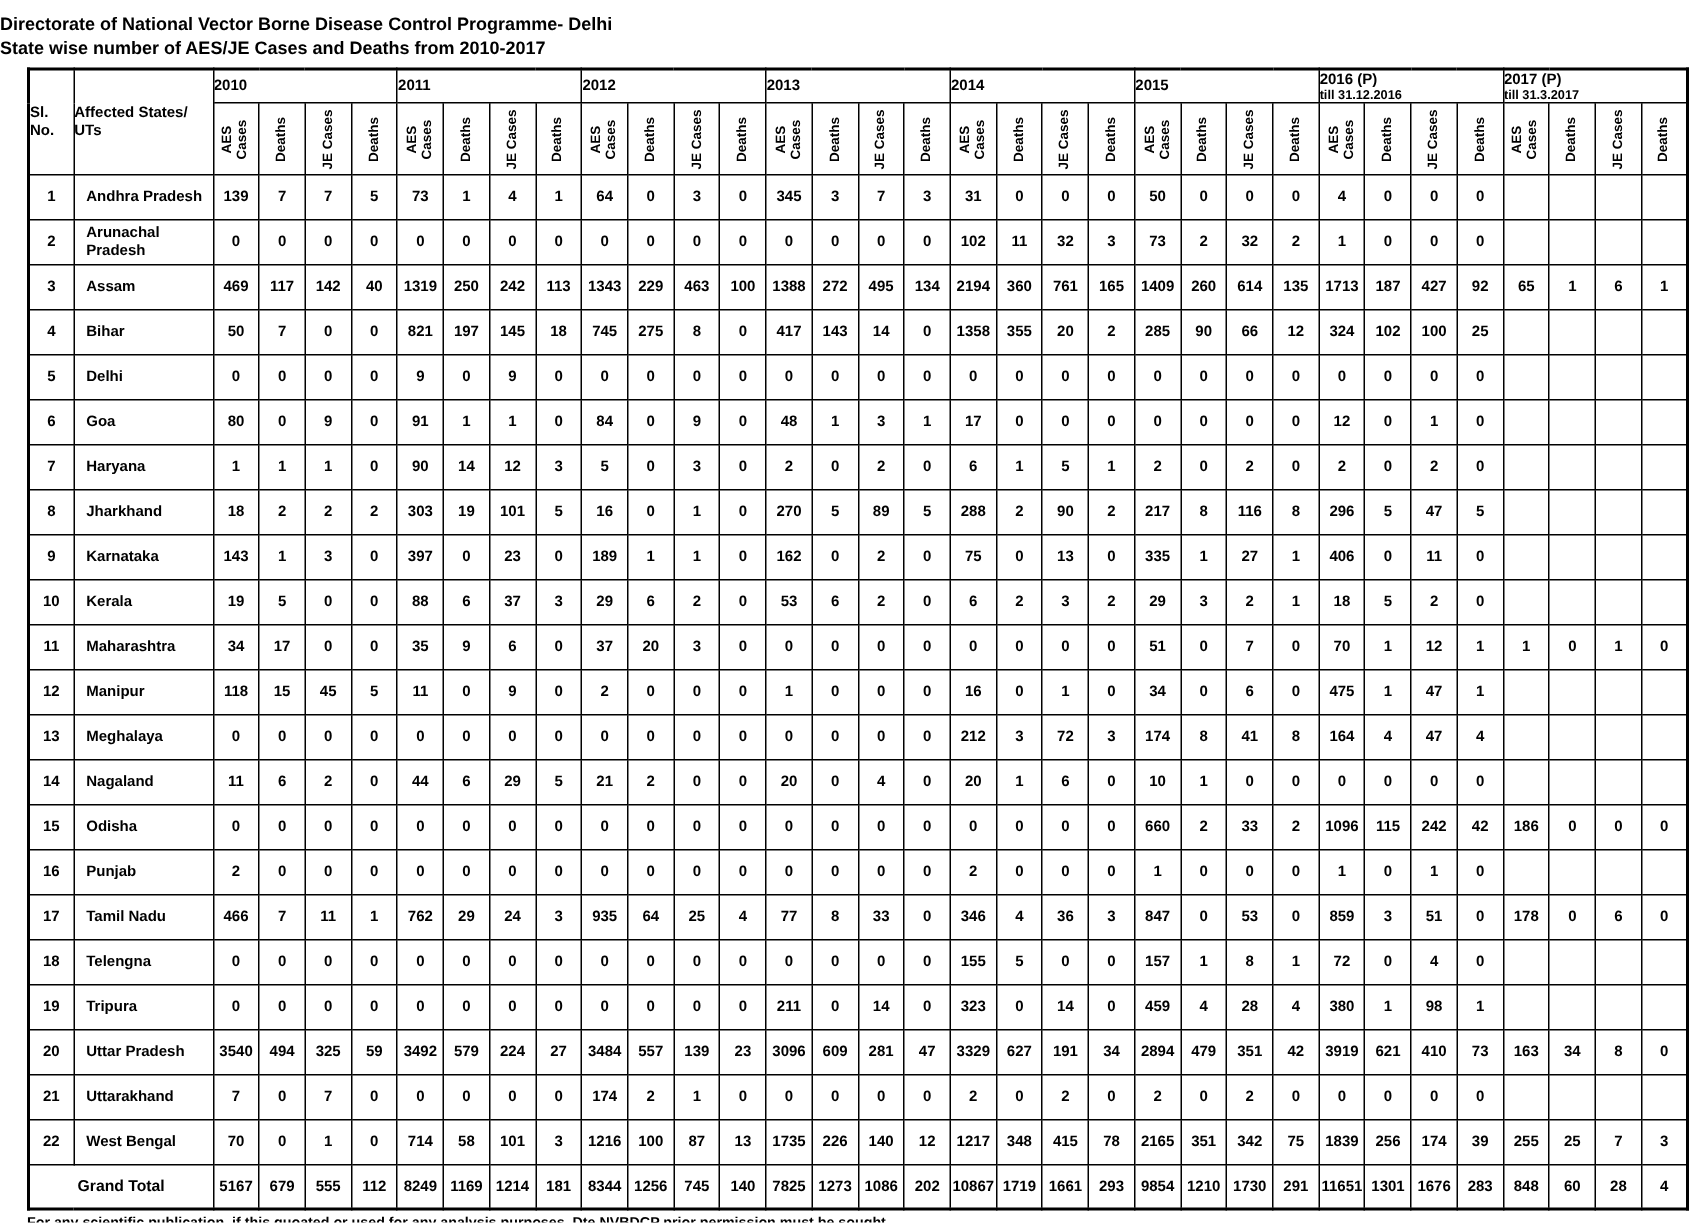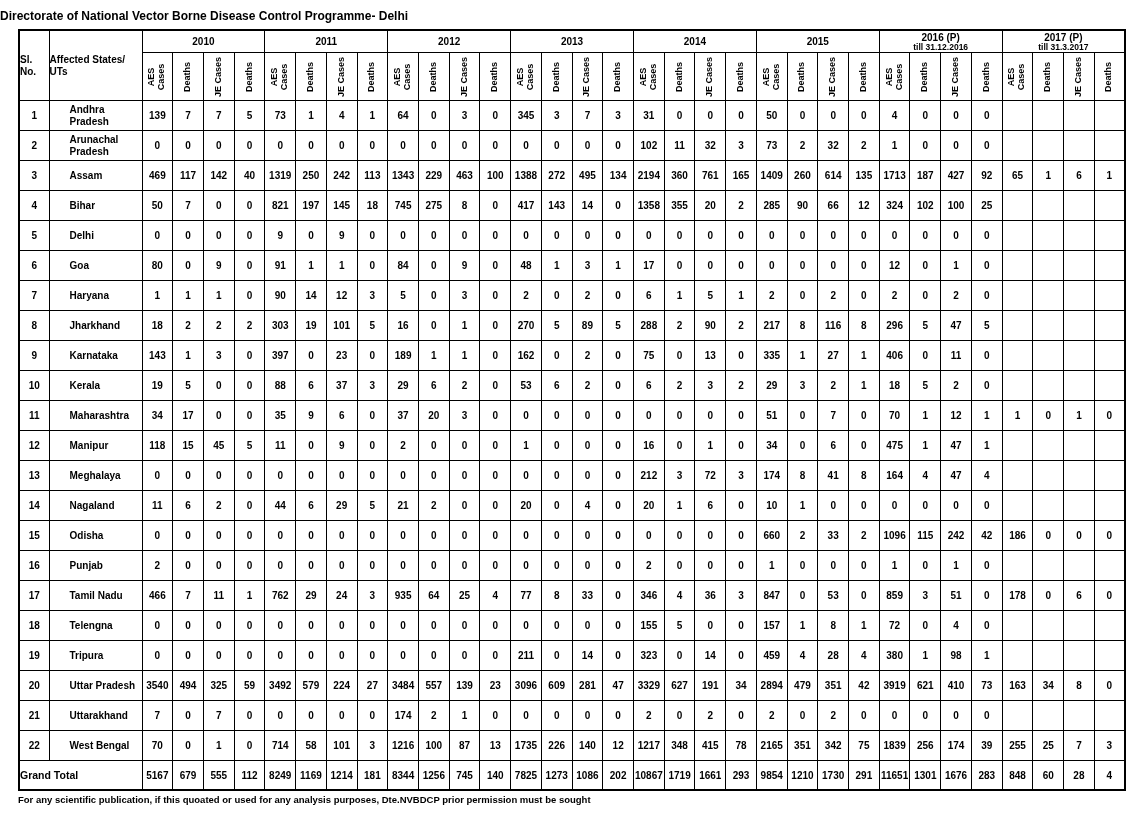--- a/index.html
+++ b/index.html
@@ -10,40 +10,41 @@
   }
   .title-block { text-align:left; margin-top:8px; font-size:12px; line-height:1.35; }
   .title-block div { white-space:nowrap; }
   table.main {
     border-collapse:collapse; table-layout:fixed;
     width:1108px; margin:5px 0 0 18px;
     border:2px solid #000;
   }
   th, td { border:1px solid #000; padding:0; font-weight:bold; overflow:hidden; }
   th.corner { font-size:10px; line-height:1.2; white-space:pre-line; text-align:left; vertical-align:middle; }
-  th.year { font-size:10px; height:21px; line-height:1.1; text-align:center; vertical-align:middle;margin-left:12px; }
+  th.year { font-size:10px; height:21px; line-height:1.1; text-align:left; vertical-align:middle;margin-left:12px; }
   th.year .sub { font-size:8.5px; }
   th.vert { height:47px; position:relative; }
   .vtext {
     position:absolute; left:50%; top:50%;
     transform:translate(-50%,-50%) rotate(-90deg);
     width:44px; font-size:9px; line-height:1.1; text-align:center;
   }
   td.sl { font-size:10px; text-align:center; vertical-align:middle; height:29px; }
-  td.state { font-size:10px; text-align:left; vertical-align:middle; padding-left:20px; line-height:1.15; }
+  td.state { font-size:10px; text-align:left; vertical-align:middle; padding-left:8px; line-height:1.15; }
   td.num { font-size:10px; text-align:center; vertical-align:middle; }
   tr.gt td { height:28px; }
-  td.gtlabel { font-size:10.5px; text-align:left; vertical-align:middle; }
+  td.gtlabel { font-size:10.5px; text-align:center; vertical-align:middle; }
   .footer-note { font-size:9.5px; margin:3px 0 0 18px; font-weight:bold; }
 </style>
 </head>
 <body>
 
 <div class="title-block">
   <div>Directorate of National Vector Borne Disease Control Programme- Delhi</div>
+  <div>State wise number of AES/JE Cases and Deaths from 2010-2017</div>
 </div>
 
 <table class="main">
   <colgroup>
     <col style="width:30px">
     <col style="width:93px">
   </colgroup>
   <thead>
       <tr>
         <th class="corner" rowspan="2">Sl.

